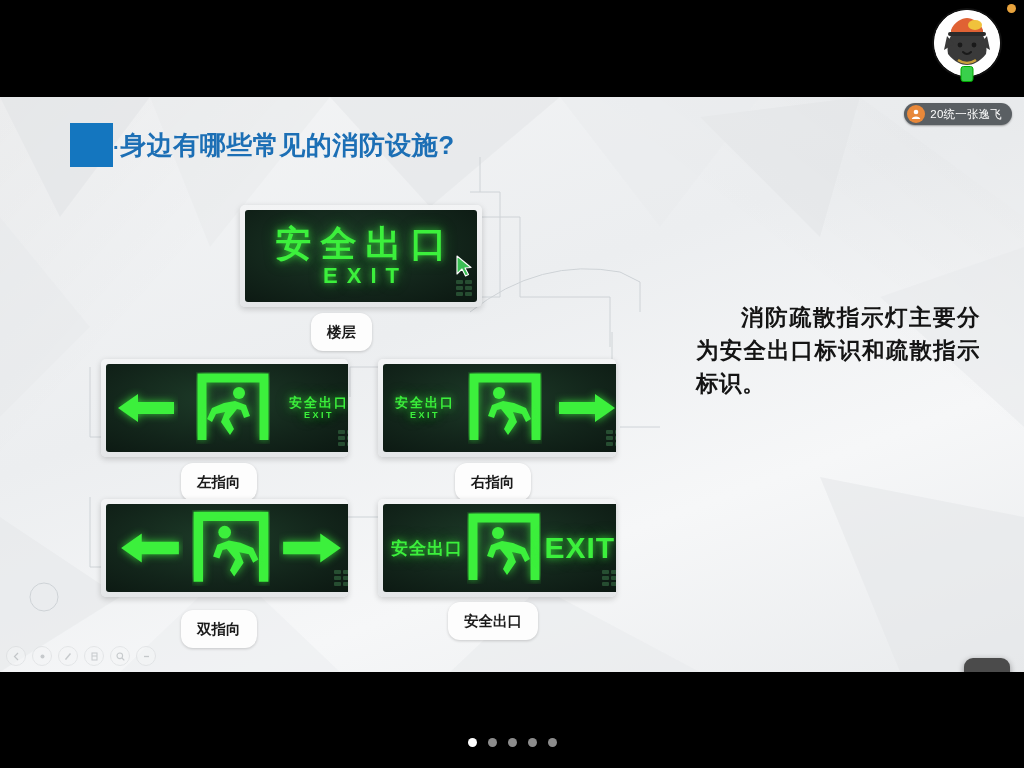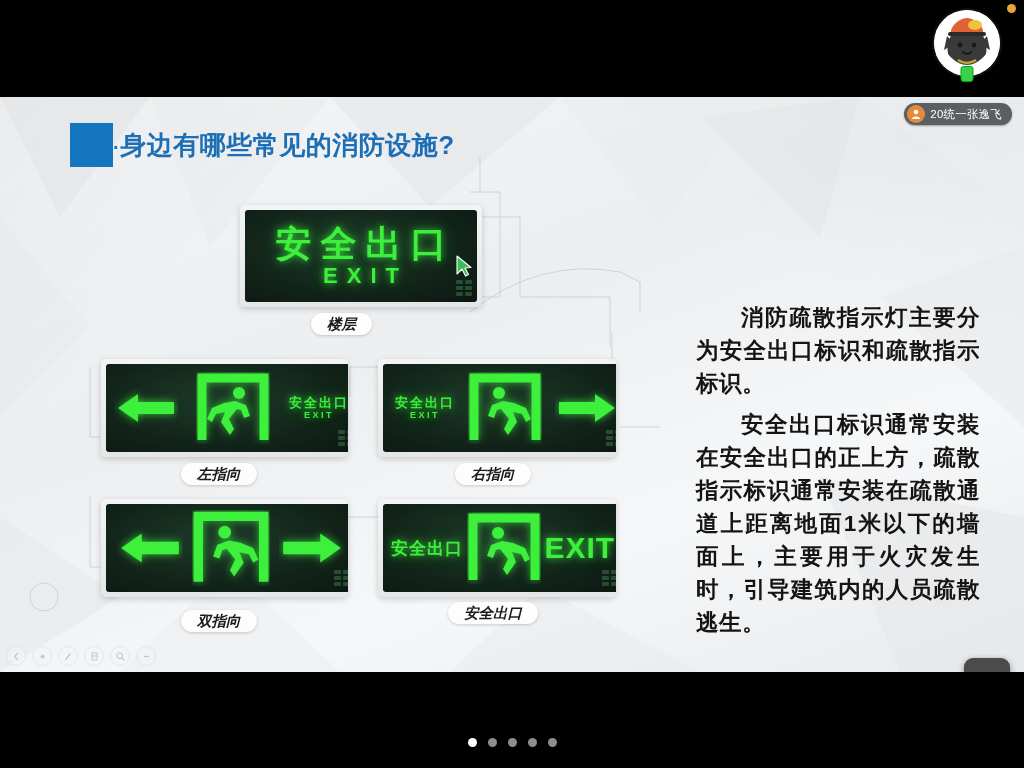--- a/index.html
+++ b/index.html
@@ -75,25 +75,24 @@
   .panel .corner-code{
     position:absolute;right:5px;bottom:6px;display:grid;
     grid-template-columns:repeat(2,7px);gap:2px;opacity:.5;
   }
   .panel .corner-code i{display:block;width:7px;height:4px;background:#3f7e4e;border-radius:1px;}
 
   .glow-green{color:#3cf03c;text-shadow:0 0 7px rgba(60,240,60,.75),0 0 16px rgba(60,240,60,.35);}
 
   
   .cap{
-    position:absolute;background:#fdfdfd;border-radius:12px;height:22px;
+    position:absolute;background:#fdfdfd;border-radius:12px;height:38px;
     display:flex;align-items:center;justify-content:center;padding:0 16px;
     font-size:14.5px;color:#1a1a1a;font-weight:bold;white-space:nowrap;
     box-shadow:0 1px 3px rgba(0,0,0,.18);
-    font-style:italic;
   }
 
   
   .para{
     position:absolute;left:688px;top:196px;width:300px;
     font-size:22.5px;line-height:33px;color:#141414;font-weight:bold;
     text-align:justify;letter-spacing:.6px;
   }
   .para p{margin:8px;text-indent:2em;}
 
@@ -328,21 +327,20 @@
             <i></i>
             <i></i>
             <i></i>
         </div>
       </div>
     </div>
     <div class="cap" style="left:448px;top:505px;">安全出口</div>
 
     <div class="para">
       <p>消防疏散指示灯主要分为安全出口标识和疏散指示标识。</p>
-      <p>安全出口标识通常安装在安全出口的正上方，疏散指示标识通常安装在疏散通道上距离地面1米以下的墙面上，主要用于火灾发生时，引导建筑内的人员疏散逃生。</p>
     </div>
 
     <div class="tools">
       <div class="tc">
         <svg viewBox="0 0 11 11">
             <path d="M7 2 L3.5 5.5 L7 9" stroke="#9aa0a4" stroke-width="1.2" fill="none"></path>
           </svg>
       </div>
       <div class="tc">
         <svg viewBox="0 0 11 11">

